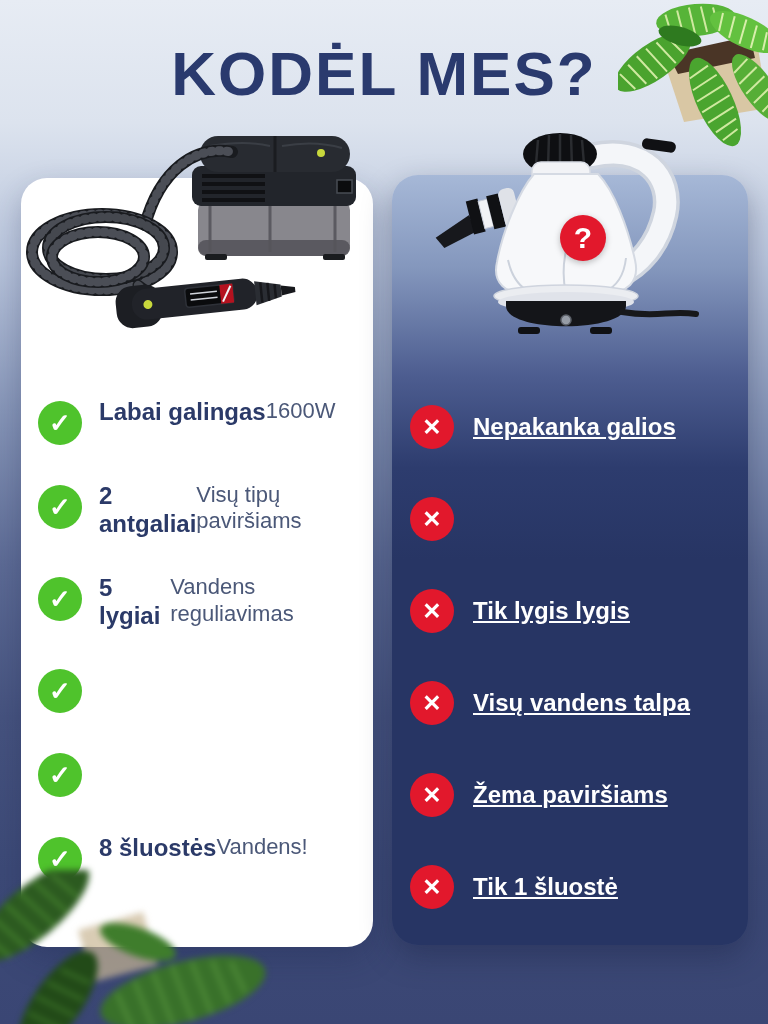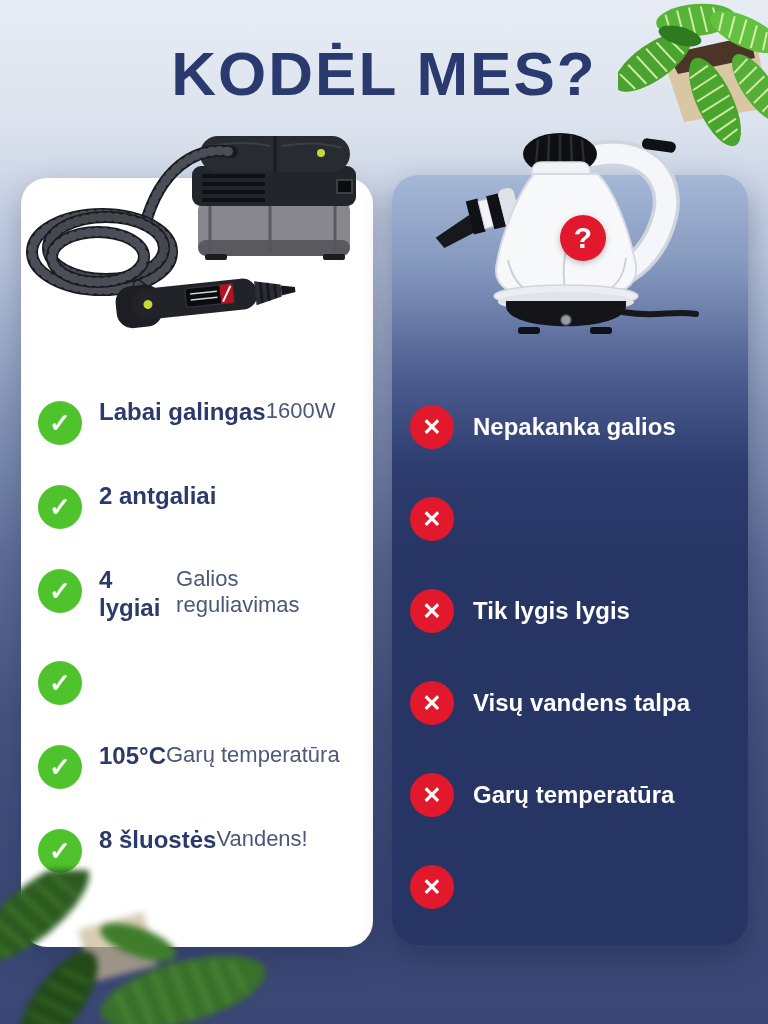--- a/index.html
+++ b/index.html
@@ -47,21 +47,21 @@
   .check{background:#4fc32c;font-size:26px;}
   .cross{background:#e2182c;font-size:23px;margin-top:0;}
   .b-text{display:flex;flex-direction:row;}
   .b-title{font-size:24px;font-weight:bold;color:#2b3a68;line-height:1.15;}
   .b-sub{font-size:22px;color:#4b5878;line-height:1.2;}
   .drawbacks{
     position:absolute;left:410px;top:405px;width:340px;z-index:4;
     display:flex;flex-direction:column;gap:48px;
   }
   .d-row{display:flex;gap:19px;align-items:center;height:44px;}
-  .d-label{font-size:24px;font-weight:bold;color:#ffffff;}
+  .d-label{font-size:24px;font-weight:bold;color:#ffffff;text-decoration:underline;}
   .plant-tr{position:absolute;right:0;top:0;z-index:1;}
   .plant-bl{position:absolute;left:-12px;bottom:-6px;z-index:6;filter:blur(3px);}
 </style>
 </head>
 <body>
 
 <div class="canvas">
 
   <svg class="plant-tr" width="150" height="155" viewBox="0 0 150 155">
     <polygon points="45,58 138,36 150,108 66,122" fill="#d9c7a4"></polygon>
@@ -180,38 +180,35 @@
       <span class="icon-circle check">✓</span>
       <span class="b-text">
           <span class="b-title">Labai galingas</span>
           <span class="b-sub">1600W</span>
         </span>
     </div>
     <div class="b-row">
       <span class="icon-circle check">✓</span>
       <span class="b-text">
           <span class="b-title">2 antgaliai</span>
-        </span>
-    </div>
-    <div class="b-row">
-      <span class="icon-circle check">✓</span>
-      <span class="b-text">
-          <span class="b-title">4 lygiai</span>
-          <span class="b-sub">Galios reguliavimas</span>
-        </span>
-    </div>
-    <div class="b-row">
-      <span class="icon-circle check">✓</span>
-    </div>
-    <div class="b-row">
-      <span class="icon-circle check">✓</span>
-      <span class="b-text">
-          <span class="b-title">105°C</span>
-          <span class="b-sub">Garų temperatūra</span>
-        </span>
+          <span class="b-sub">Visų tipų paviršiams</span>
+        </span>
+    </div>
+    <div class="b-row">
+      <span class="icon-circle check">✓</span>
+      <span class="b-text">
+          <span class="b-title">5 lygiai</span>
+          <span class="b-sub">Vandens reguliavimas</span>
+        </span>
+    </div>
+    <div class="b-row">
+      <span class="icon-circle check">✓</span>
+    </div>
+    <div class="b-row">
+      <span class="icon-circle check">✓</span>
     </div>
     <div class="b-row">
       <span class="icon-circle check">✓</span>
       <span class="b-text">
           <span class="b-title">8 šluostės</span>
           <span class="b-sub">Vandens!</span>
         </span>
     </div>
   </div>
 
@@ -226,24 +223,25 @@
     <div class="d-row">
       <span class="icon-circle cross">✕</span>
       <span class="d-label">Tik lygis lygis</span>
     </div>
     <div class="d-row">
       <span class="icon-circle cross">✕</span>
       <span class="d-label">Visų vandens talpa</span>
     </div>
     <div class="d-row">
       <span class="icon-circle cross">✕</span>
-      <span class="d-label">Garų temperatūra</span>
-    </div>
-    <div class="d-row">
-      <span class="icon-circle cross">✕</span>
+      <span class="d-label">Žema paviršiams</span>
+    </div>
+    <div class="d-row">
+      <span class="icon-circle cross">✕</span>
+      <span class="d-label">Tik 1 šluostė</span>
     </div>
   </div>
 
   <svg class="plant-bl" width="300" height="160" viewBox="0 0 300 160">
     <polygon points="90,60 155,42 170,95 105,112" fill="#c9b694" opacity="0.7"></polygon>
     <g>
       <g transform="translate(45,42) rotate(-40)">
           <ellipse rx="70" ry="26" fill="#2c5a20"></ellipse>
           <path d="M-52,-14 L-46,20 M-34,-20 L-28,24 M-16,-23 L-10,25 M2,-24 L8,25 M20,-22 L26,22 M38,-17 L44,17" stroke="#47842f" stroke-width="3" fill="none"></path>
         </g>

